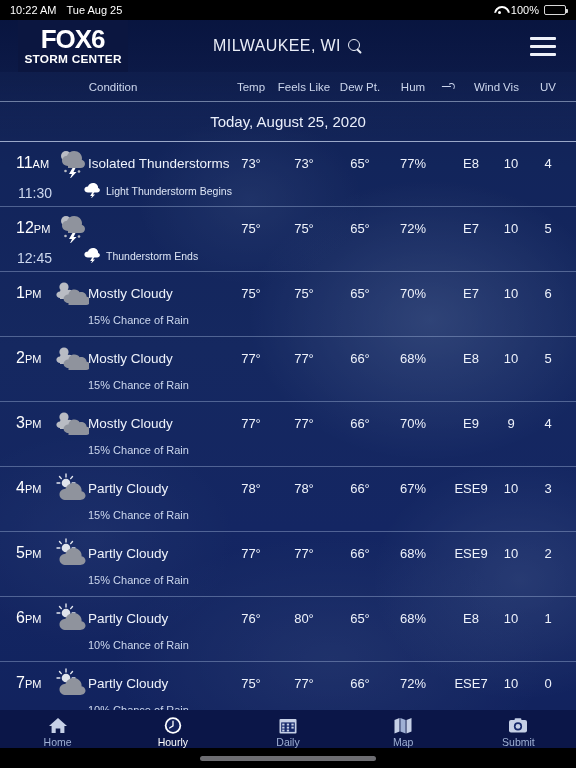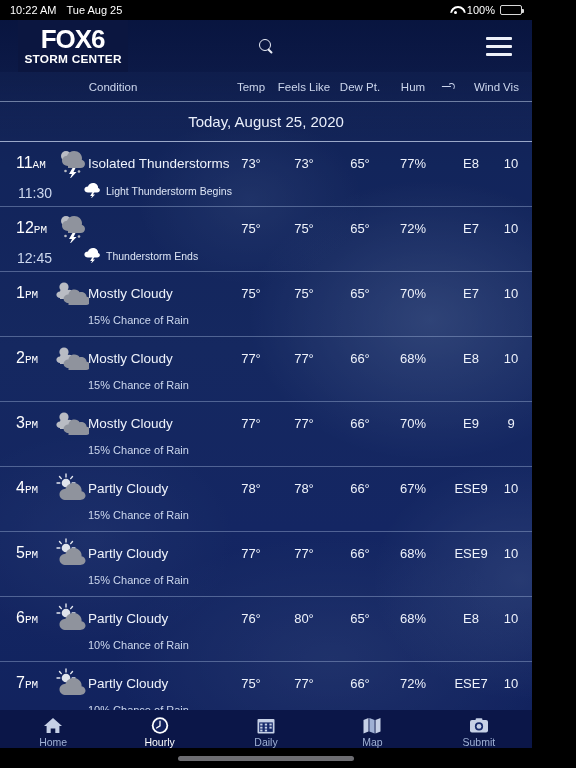--- a/index.html
+++ b/index.html
@@ -4,21 +4,21 @@
 <style>
   * { box-sizing: border-box; margin: 0; padding: 0; }
   html, body {
     width: 576px; height: 768px;
     background: #000;
     font-family: "Liberation Sans", sans-serif;
     overflow: hidden;
   }
   #app {
     position: relative;
-    width: 532px; height: 768px;
+    width: 576px; height: 768px;
     background: #000;
     display: flex; flex-direction: column;
   }
 
   
   .statusbar {
     height: 20px; flex: 0 0 20px;
     background: #000; color: #ffffff;
     display: flex; align-items: center;
     font-size: 11px;
@@ -144,21 +144,21 @@
   .hour-row {
     position: relative;
     border-bottom: 1px solid rgba(170,190,225,.40);
     background: rgba(18,34,82,.30);
   }
   .row-main { position: relative; height: 42px; }
   .hour-time {
     position: absolute; left: 16px; top: 50%; transform: translateY(-50%);
     color: #ffffff; font-size: 16px; white-space: nowrap;
   }
-  .hour-time .ampm { font-size: 11px; font-family: Liberation Mono, monospace; }
+  .hour-time .ampm { font-size: 11px; }
   .cond-icon {
     position: absolute; left: 55px; top: 50%; transform: translateY(-50%);
     width: 34px; height: 30px;
   }
   .cond-text {
     position: absolute; left: 88px; top: 50%; transform: translateY(-50%);
     color: #eef2fb; font-size: 13.5px; white-space: nowrap;
   }
   .val {
     position: absolute; top: 50%; transform: translate(-50%,-50%);
@@ -215,20 +215,21 @@
   </div>
 
   <div class="appbody">
 
     <div class="topbar">
       <div class="logo-box">
         <div class="logo-main">FOX6</div>
         <div class="logo-sub">STORM CENTER</div>
       </div>
       <div class="city-wrap">
+        <span class="city-name">MILWAUKEE, WI</span>
         <span class="search-ico"></span>
       </div>
       <div class="hamburger">
         <span></span>
           <span></span>
           <span></span>
       </div>
     </div>
 
     <div class="colhead">

